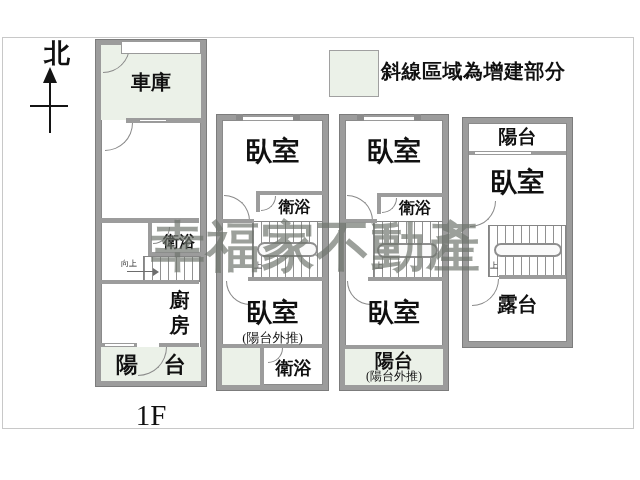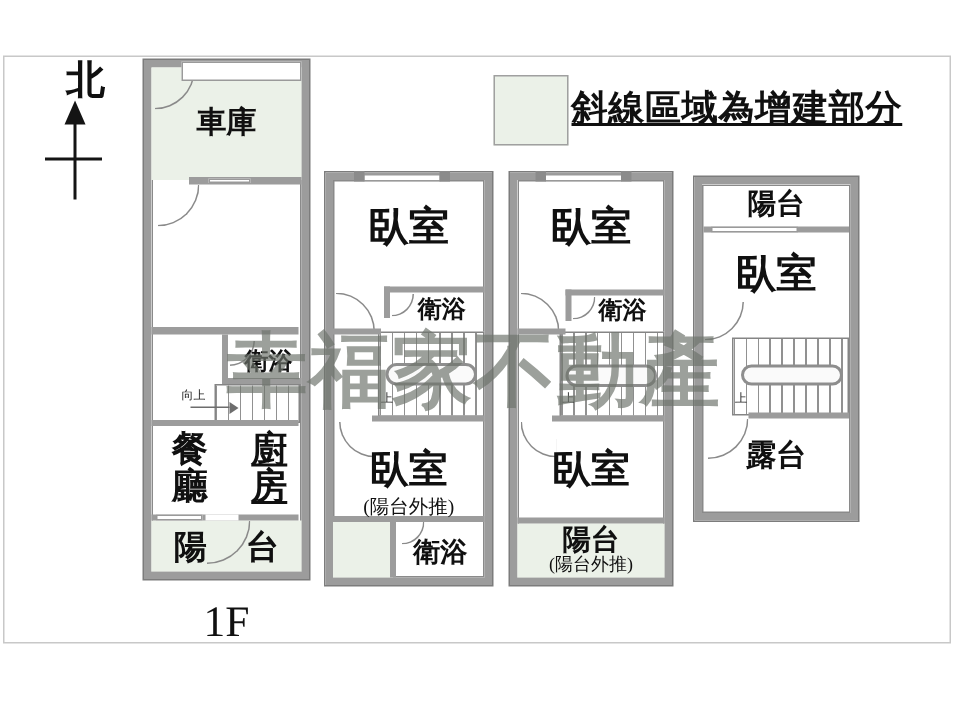--- a/index.html
+++ b/index.html
@@ -37,21 +37,21 @@
 <div id="canvas">
 
   <div class="frame" style="left:2px;top:37px;width:630px;height:390px;"></div>
 
   <div class="lbl" style="left:42px;top:40px;width:30px;font-size:26px;">北</div>
   <div class="arrowhead" style="left:43px;top:67px;"></div>
   <div class="compass-line" style="left:49px;top:81px;width:2px;height:52px;"></div>
   <div class="compass-line" style="left:30px;top:105px;width:38px;height:2px;"></div>
 
   <div class="legend-swatch" style="left:329px;top:50px;width:50px;height:47px;"></div>
-  <div class="lbl" style="left:381px;top:61px;font-size:24px;letter-spacing:0.5px;text-align:left;text-decoration:underline;">斜線區域為增建部分</div>
+  <div class="lbl" style="left:381px;top:61px;font-size:20px;letter-spacing:0.5px;text-align:left;">斜線區域為增建部分</div>
 
   <div class="wm" style="left:151px;top:211px;">幸福家不動產</div>
 
   <div class="outer" style="left:96px;top:40px;width:110px;height:346px;"></div>
   <div class="room add" style="left:101px;top:45px;width:100px;height:75px;"></div>
   <div class="room add" style="left:101px;top:347px;width:100px;height:34px;"></div>
   <div class="win" style="left:121px;top:41px;width:80px;height:13px;"></div>
   <div class="arc arc-tl" style="left:103px;top:46px;width:27px;height:27px;"></div>
   <div class="w" style="left:126px;top:118px;width:75px;height:5px;"></div>
   <div class="win" style="left:139px;top:119px;width:28px;height:3px;"></div>
@@ -60,22 +60,21 @@
   <div class="w" style="left:101px;top:218px;width:98px;height:5px;"></div>
   <div class="w" style="left:148px;top:223px;width:4px;height:31px;"></div>
   <div class="w" style="left:148px;top:252px;width:53px;height:4px;"></div>
   <div class="arc arc-tl" style="left:153px;top:227px;width:17px;height:17px;"></div>
   <div class="lbl" style="left:156px;top:234px;width:46px;font-size:16px;">衛浴</div>
   <div class="stairs" style="left:143px;top:256px;width:57px;height:26px;"></div>
   <div class="tiny" style="left:121px;top:258px;font-size:8px;">向上</div>
   <div class="compass-line" style="left:127px;top:271px;width:26px;height:1px;background:#6d6d6d;"></div>
   <div class="arrow-r" style="left:153px;top:268px;"></div>
   <div class="w" style="left:101px;top:280px;width:98px;height:4px;"></div>
-  <div class="lbl stack" style="left:113px;top:288px;width:27px;font-size:24px;line-height:25px;">餐廳</div>
-  <div class="lbl stack" style="left:166px;top:288px;width:27px;font-size:24px;line-height:25px;text-decoration:underline;">廚房</div>
+  <div class="lbl stack" style="left:166px;top:288px;width:27px;font-size:20px;line-height:25px;">廚房</div>
   <div class="w" style="left:101px;top:343px;width:98px;height:4px;"></div>
   <div class="win" style="left:104px;top:343px;width:31px;height:4px;"></div>
   <div class="gap" style="left:137px;top:343px;width:22px;height:4px;"></div>
   <div class="arc arc-tl" style="left:138px;top:347px;width:29px;height:29px;"></div>
   <div class="lbl" style="left:101px;top:353px;width:100px;font-size:22px;letter-spacing:26px;transform:translateX(13px);">陽台</div>
   <div class="flabel" style="left:96px;top:399px;width:110px;">1F</div>
 
   <div class="outer" style="left:217px;top:115px;width:111px;height:275px;"></div>
   <div class="room add" style="left:222px;top:348px;width:40px;height:37px;"></div>
   <div class="win" style="left:242px;top:116px;width:52px;height:5px;"></div>

